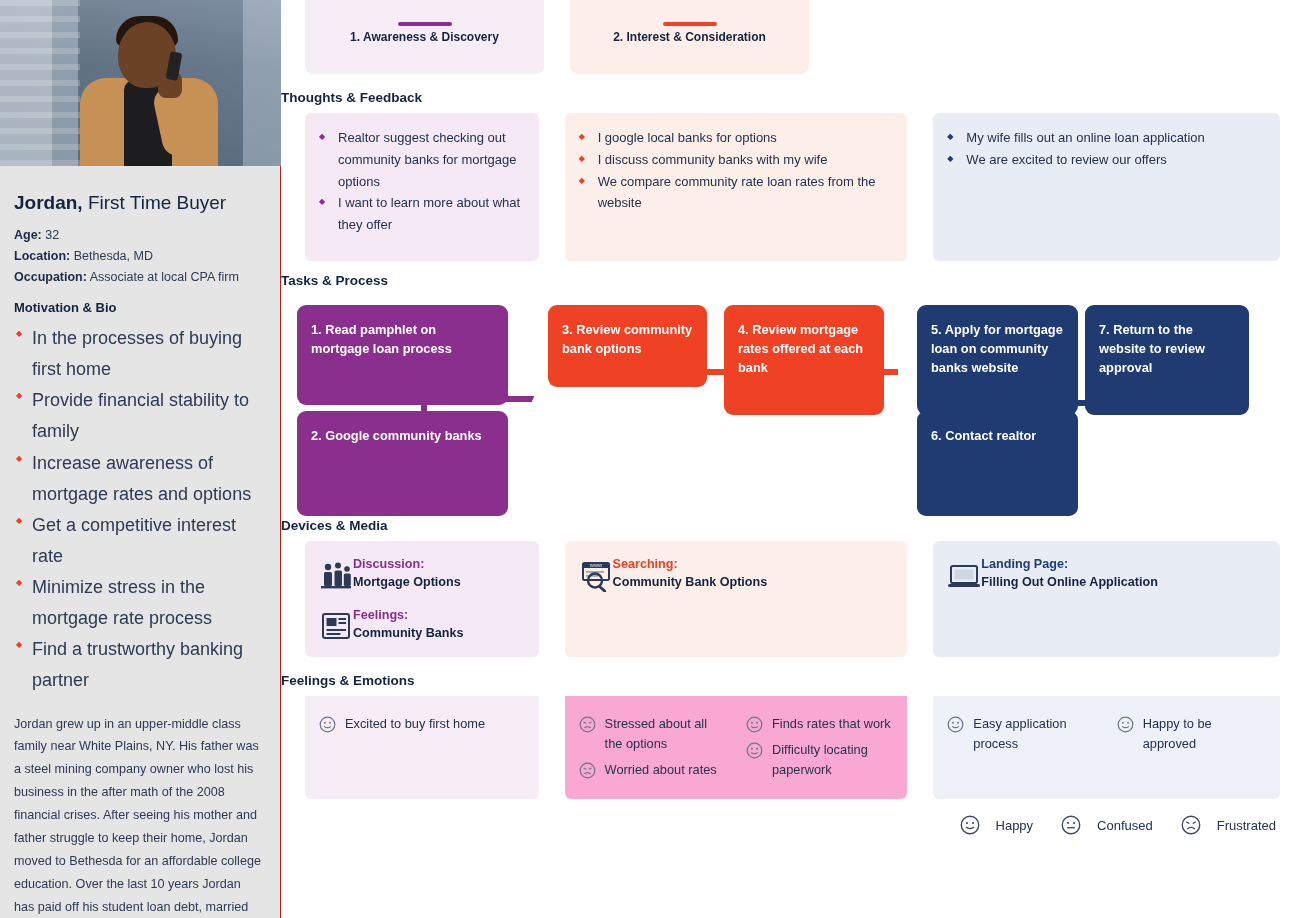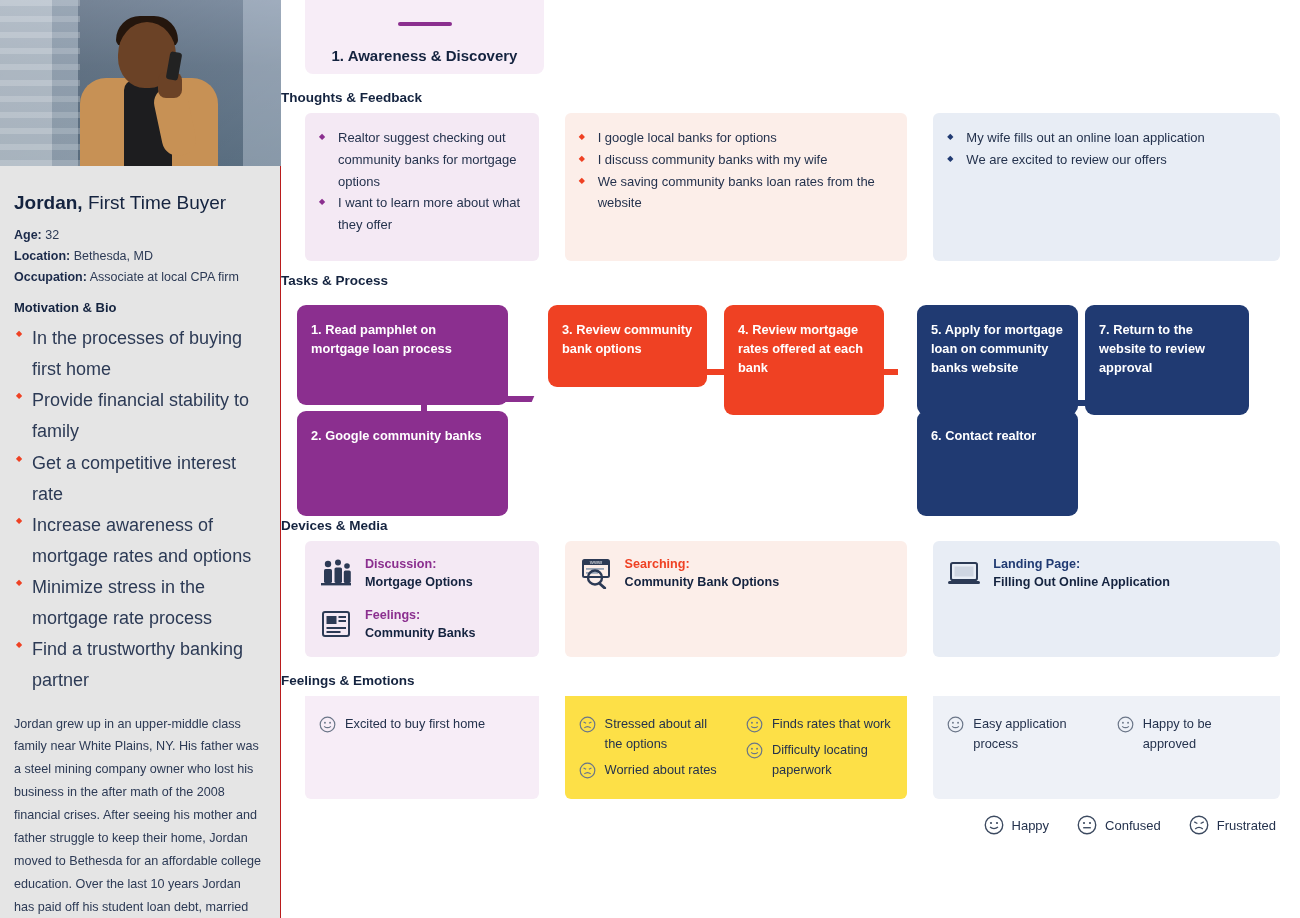--- a/index.html
+++ b/index.html
@@ -107,21 +107,21 @@
     width: 239px; height: 74px; border-radius: 0 0 8px 8px;
     position: relative; text-align: center;
   }
   .phase:nth-child(1) { background: #f7edf7; }
   .phase:nth-child(2) { background: #fdeee9; }
   .phase:nth-child(3) { background: #e8edf5; width: 355px; border-radius: 0 0 8px 8px; }
   .phase .rule {
     width: 54px; height: 4px; margin: 22px auto 0 auto; border-radius: 2px;
   }
   .phase .ttl {
-    font-size: 15px; font-weight: 700; margin-top: 21px; color: #14233f;
+    font-size: 12px; font-weight: 700; margin-top: 4px; color: #14233f;
   }
 
   .band-label {
     font-size: 13.5px; font-weight: 700; color: #14233f;
   }
 
   .cols { display: flex; gap: 26px; padding: 0 20px 0 24px; }
   .card { border-radius: 6px; padding: 14px 16px 14px 14px; }
   .c1 { width: 239px; background: #f4e9f4; }
   .c2 { width: 351px; background: #fceee9; }
@@ -147,48 +147,48 @@
   }
   .purple { background: #8b2f8f; }
   .orange { background: #ef4123; }
   .navy { background: #203a72; }
   .conn { position: absolute; background: #8b2f8f; }
   .conn-o { position: absolute; background: #ef4123; }
   .conn-n { position: absolute; background: #203a72; }
 
   
   .devices .card { padding: 14px 14px; min-height: 116px; }
-  .dev-item { display: flex; align-items: center; gap: 12px; margin-bottom: 14px; }
+  .dev-item { display: flex; align-items: flex-end; margin-bottom: 14px; }
   .dev-item:last-child { margin-bottom: 0; }
   .dev-icon { width: 34px; height: 32px; flex: 0 0 34px; }
   .dev-text { font-size: 12.6px; line-height: 1.45; }
   .dev-text .k { font-weight: 700; }
   .dev-text .v { font-weight: 700; color: #14233f; display: block; }
   .k-purple { color: #8b2f8f; }
   .k-orange { color: #ef4123; }
   .k-navy { color: #203a72; }
 
   
   .feelings .fcard {
     border-radius: 0 0 6px 6px; border-top: 4px solid transparent; padding: 14px 14px;
     min-height: 90px;
   }
   .f1 { width: 239px; background: #f7edf7; border-top-color: #8b2f8f; }
-  .f2 { width: 351px; background: #fde047; border-top-color: #ef4123; }
+  .f2 { width: 351px; background: #f9a8d4; border-top-color: #ef4123; }
   .f3 { width: 355px; background: #eef1f7; border-top-color: #203a72; }
   .f-grid { display: flex; gap: 20px; }
   .f-col { flex: 1; }
   .f-item { display: flex; gap: 9px; align-items: flex-start; font-size: 12.8px; line-height: 1.55; margin-bottom: 6px; color: #24324d; }
   .f-item svg { flex: 0 0 17px; margin-top: 2px; }
 
   .legend {
     display: flex; gap: 28px; justify-content: flex-end;
     padding: 16px 24px 0 0; align-items: center;
   }
-  .legend .li { display: flex; gap: 8px; align-items: center; font-size: 13px; color: #24324d; }
+  .legend .li { display: flex; gap: 16px; align-items: center; font-size: 13px; color: #24324d; }
 
   .spacer-8 { height: 8px; }
   .spacer-12 { height: 12px; }
   .spacer-16 { height: 16px; }
 </style>
 </head>
 <body>
 
 <div class="page">
 
@@ -221,54 +221,58 @@
         <b>Location:</b><span> Bethesda, MD</span>
       </div>
       <div class="kv">
         <b>Occupation:</b><span> Associate at local CPA firm</span>
       </div>
 
       <div class="section-label">Motivation &amp; Bio</div>
       <ul class="bullets">
         <li>In the processes of buying first home</li>
         <li>Provide financial stability to family</li>
+        <li>Increase awareness of mortgage rates and options</li>
         <li>Get a competitive interest rate</li>
-        <li>Increase awareness of mortgage rates and options</li>
         <li>Minimize stress in the mortgage rate process</li>
         <li>Find a trustworthy banking partner</li>
       </ul>
 
       <div class="bio">Jordan grew up in an upper-middle class family near White Plains, NY. His father was a steel mining company owner who lost his business in the after math of the 2008 financial crises. After seeing his mother and father struggle to keep their home, Jordan moved to Bethesda for an affordable college education. Over the last 10 years Jordan has paid off his student loan debt, married his wife, a nurse named Kim, and started saving. Kim and Jordan want to start a family and are looking forward to buying a home in the next few years.</div>
     </div>
   </aside>
 
   <section class="main">
 
     <div class="phase-row">
       <div class="phase">
         <div class="rule" style="background:#8b2f8f"></div>
         <div class="ttl">1. Awareness &amp; Discovery</div>
+      </div>
+      <div class="phase">
+        <div class="rule" style="background:#ef4123"></div>
+        <div class="ttl">2. Interest &amp; Consideration</div>
       </div>
     </div>
 
     <div class="spacer-16"></div>
     <div class="band-label">Thoughts &amp; Feedback</div>
     <div class="spacer-8"></div>
     <div class="cols">
       <div class="card c1" style="min-height:148px">
         <ul class="tlist">
           <li>Realtor suggest checking out community banks for mortgage options</li>
           <li>I want to learn more about what they offer</li>
         </ul>
       </div>
       <div class="card c2" style="min-height:148px">
         <ul class="tlist">
           <li>I google local banks for options</li>
           <li>I discuss community banks with my wife</li>
-          <li>We saving community banks loan rates from the website</li>
+          <li>We compare community rate loan rates from the website</li>
         </ul>
       </div>
       <div class="card c3" style="min-height:148px">
         <ul class="tlist">
           <li>My wife fills out an online loan application</li>
           <li>We are excited to review our offers</li>
         </ul>
       </div>
     </div>
 

